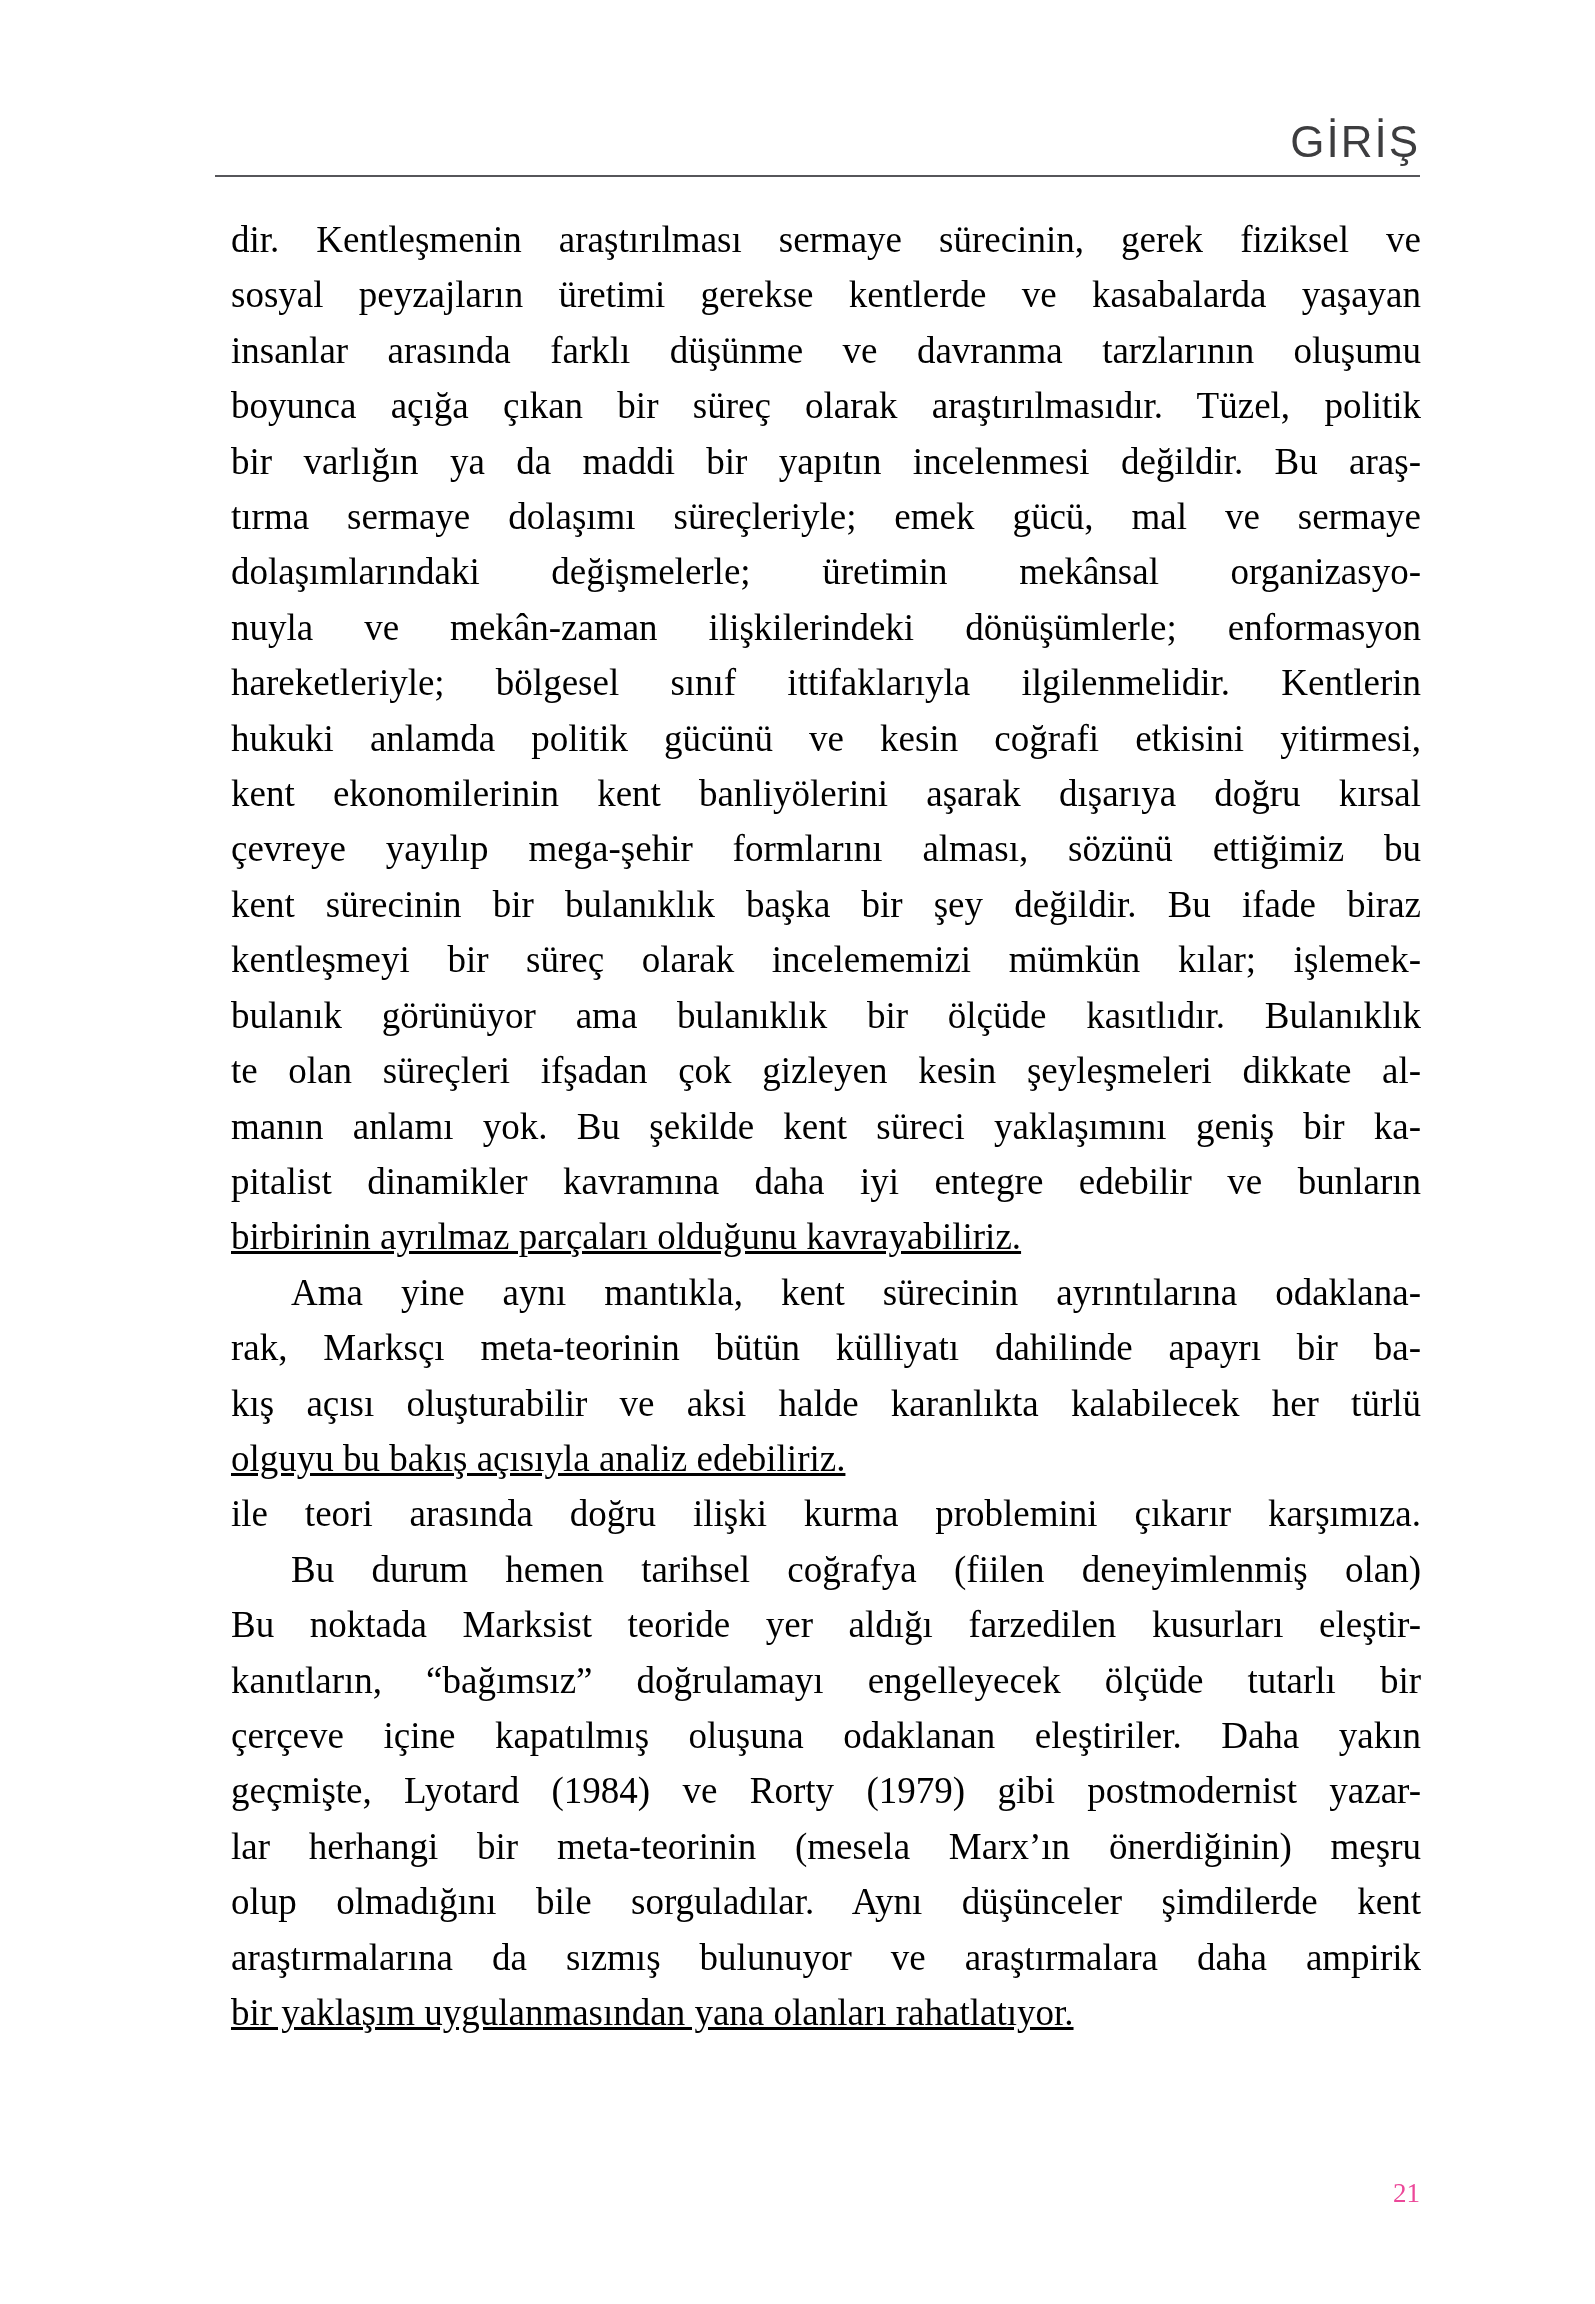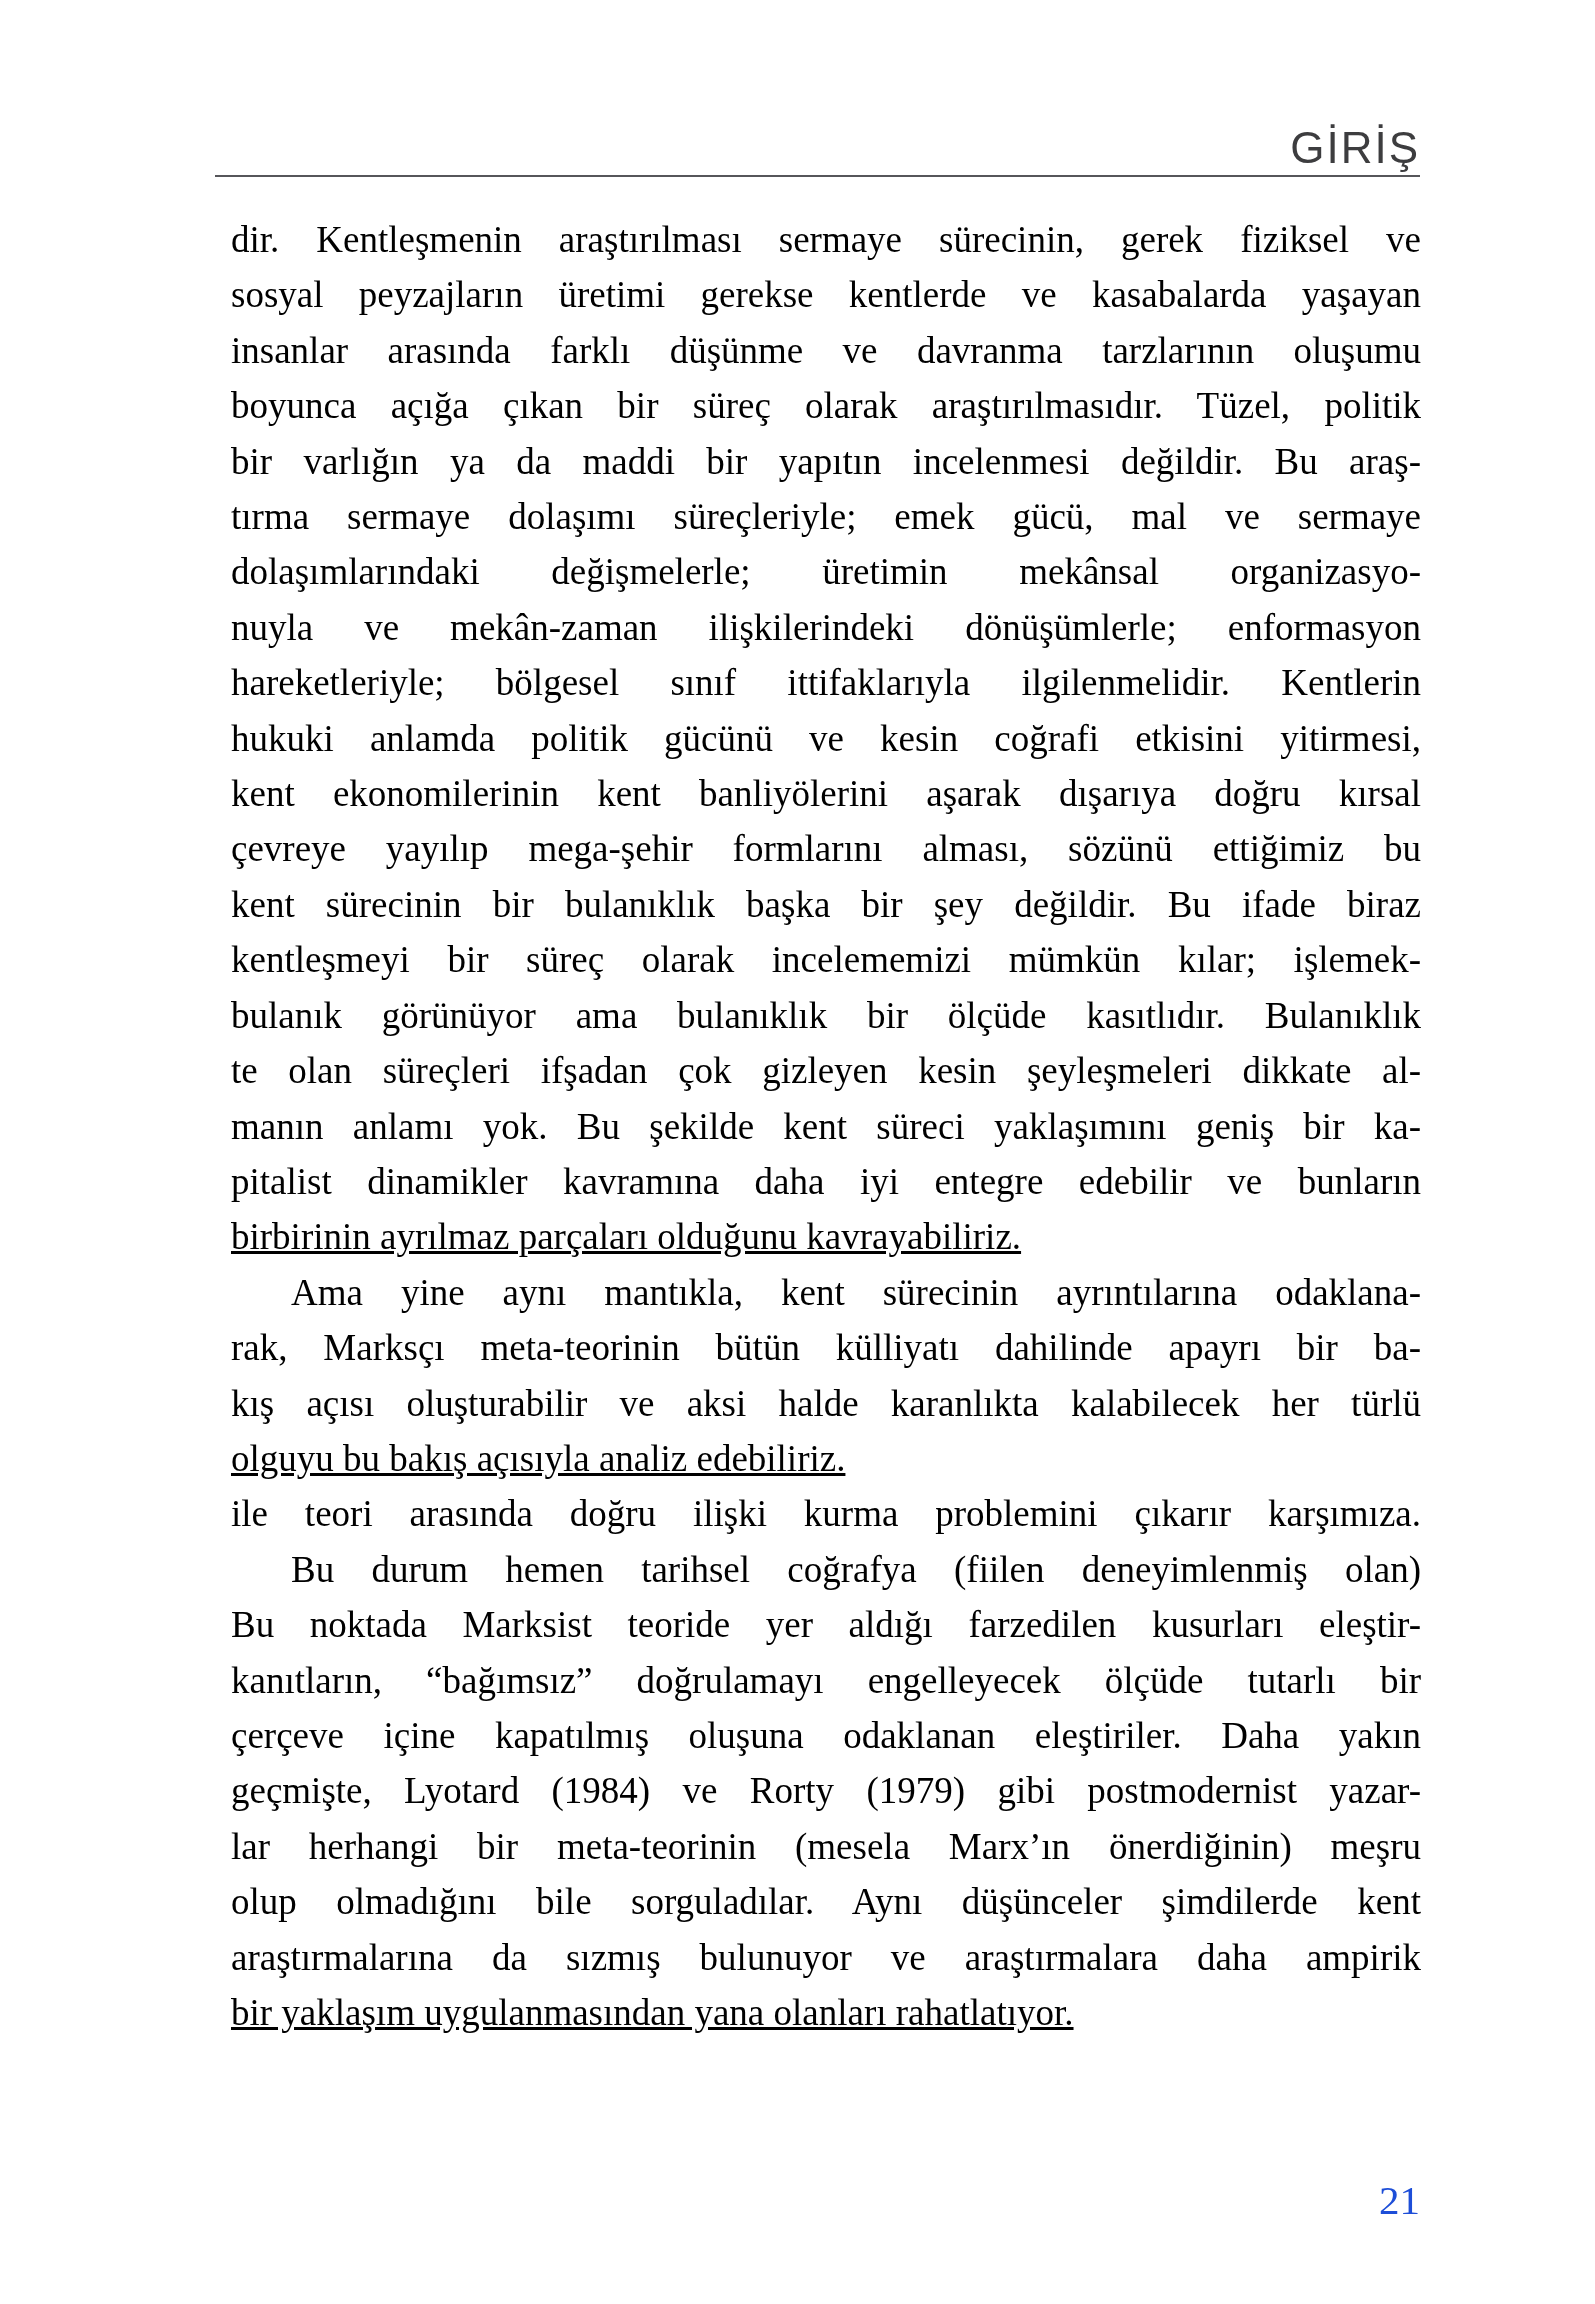--- a/index.html
+++ b/index.html
@@ -10,21 +10,21 @@
   .page {
     position: relative;
     width: 1595px;
     height: 2304px;
     background: #ffffff;
     overflow: hidden;
     font-family: "Liberation Serif", serif;
   }
   .running-head {
     position: absolute;
-    top: 126px;
+    top: 120px;
     right: 175px;
     font-family: "Liberation Sans", sans-serif;
     font-weight: 300;
     font-size: 44px;
     line-height: 1;
     letter-spacing: 2px;
     color: #3d3d3f;
   }
   .header-rule {
     position: absolute;
@@ -54,23 +54,23 @@
     text-align-last: left;
     text-decoration: underline;
   }
   .line.first-indent {
     text-indent: 60px;
   }
   .page-number {
     position: absolute;
     top: 2180px;
     right: 175px;
-    font-size: 41px;
+    font-size: 27px;
     line-height: 1;
-    color: #1d4ed8;
+    color: #ec4899;
   }
 </style>
 </head>
 <body>
 
 <div class="page">
   <div class="running-head">GİRİŞ</div>
   <div class="header-rule"></div>
   <div class="body-text" id="body-text">
       <div class="paragraph">

